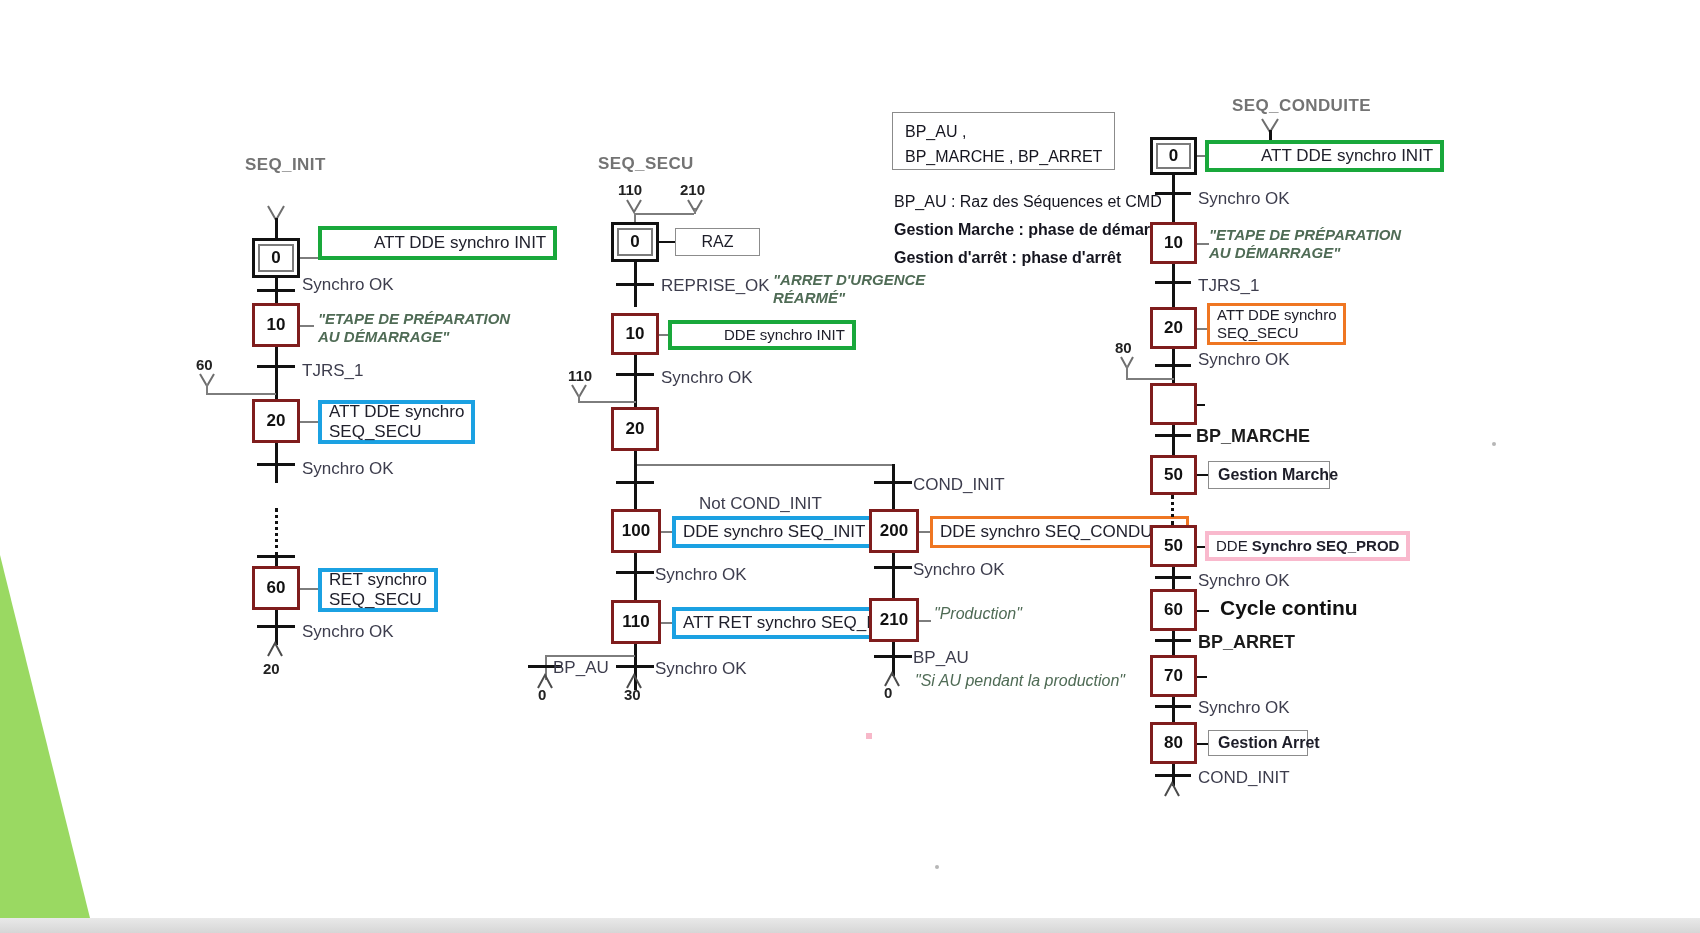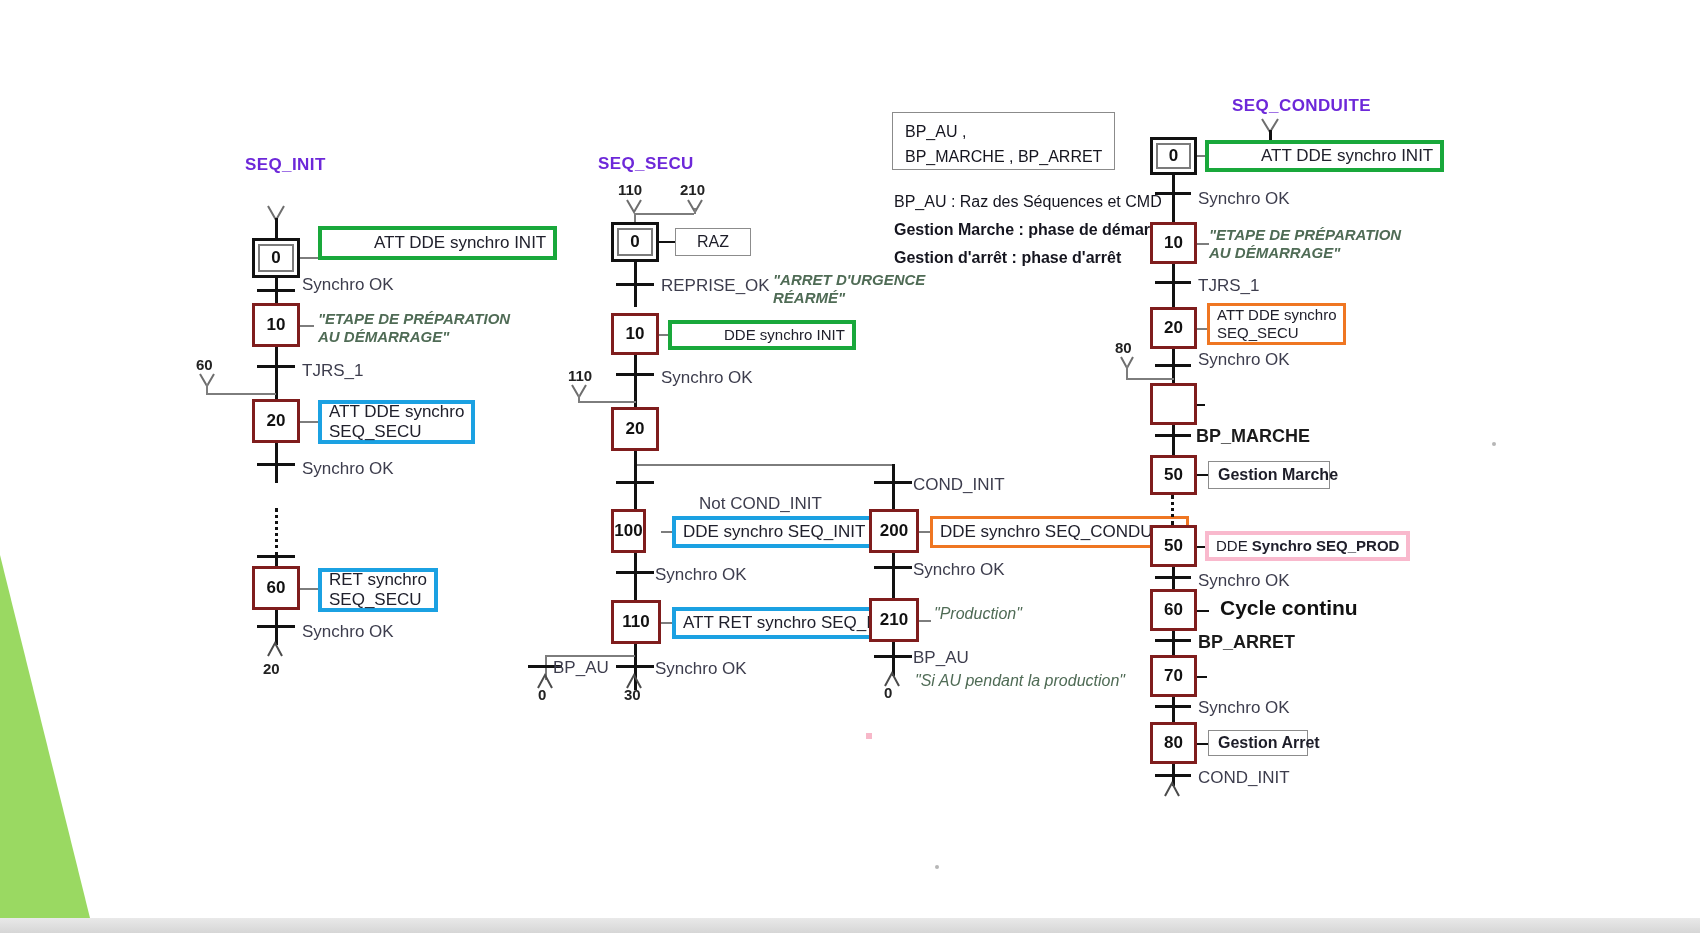--- a/index.html
+++ b/index.html
@@ -20,21 +20,21 @@
     background:linear-gradient(#e9e9e9,#d6d6d6);
   }
   .green-wedge{
     left:0;top:540px;width:260px;height:380px;
     overflow:hidden;
   }
   .green-wedge svg{display:block;}
 
   
   .seq-title{
-    font-weight:bold;font-size:17px;color:#6d28d9;letter-spacing:.4px;
+    font-weight:bold;font-size:17px;color:#737373;letter-spacing:.4px;
     white-space:nowrap;
   }
   .cond-label{
     font-size:17px;color:#3d3d4d;white-space:nowrap;
   }
   .cond-label.bold{font-weight:bold;color:#1b1b1b;font-size:18px;}
   .cond-label.big{font-weight:bold;color:#111;font-size:21px;}
   .comment{
     font-size:15px;font-style:italic;font-weight:bold;
     color:#4f6b55;line-height:1.2;white-space:nowrap;
@@ -203,21 +203,21 @@
     <path d="M2,2 L9,14 L16,2" stroke="#6e6e6e" stroke-width="2" fill="none"></path>
   </svg>
   <div class="hline" style="left:634px;top:213px;width:60px;"></div>
   <div class="vline" style="left:694px;top:208px;height:6px;background:#7d7d7d;width:2px;"></div>
   <div class="vline" style="left:634px;top:213px;height:12px;background:#7d7d7d;width:2px;"></div>
 
   <div class="step initial" style="left:611px;top:222px;width:48px;height:40px;">
     <div class="inner">0</div>
   </div>
   <div class="hline dark" style="left:659px;top:241px;width:18px;"></div>
-  <div class="action" style="left:675px;top:228px;width:76px;height:28px;justify-content:center;">
+  <div class="action" style="left:675px;top:228px;width:85px;height:28px;justify-content:center;">
     <span>RAZ</span>
   </div>
 
   <div class="vline" style="left:634px;top:262px;height:45px;"></div>
   <div class="trans" style="left:616px;top:283px;width:38px;"></div>
   <div class="cond-label" style="left:661px;top:276px;">REPRISE_OK</div>
   <div class="comment" style="left:773px;top:271px;">
     <div>"ARRET D'URGENCE</div>
     <div>RÉARMÉ"</div>
   </div>
@@ -244,21 +244,21 @@
     <span>20</span>
   </div>
 
   <div class="vline" style="left:634px;top:451px;height:16px;"></div>
   <div class="hline" style="left:634px;top:464px;width:260px;"></div>
 
   <div class="vline" style="left:634px;top:464px;height:50px;"></div>
   <div class="trans" style="left:616px;top:481px;width:38px;"></div>
   <div class="cond-label" style="left:655px;top:494px;margin-left:44px;">Not COND_INIT</div>
 
-  <div class="step" style="left:611px;top:509px;width:35px;height:44px;">
+  <div class="step" style="left:611px;top:509px;width:50px;height:44px;">
     <span>100</span>
   </div>
   <div class="hline" style="left:661px;top:531px;width:14px;"></div>
   <div class="hl blue" style="left:672px;top:516px;height:32px;">
     <span class="txt">DDE synchro SEQ_INIT</span>
   </div>
 
   <div class="vline" style="left:634px;top:553px;height:52px;"></div>
   <div class="trans" style="left:616px;top:571px;width:38px;"></div>
   <div class="cond-label" style="left:655px;top:565px;">Synchro OK</div>

